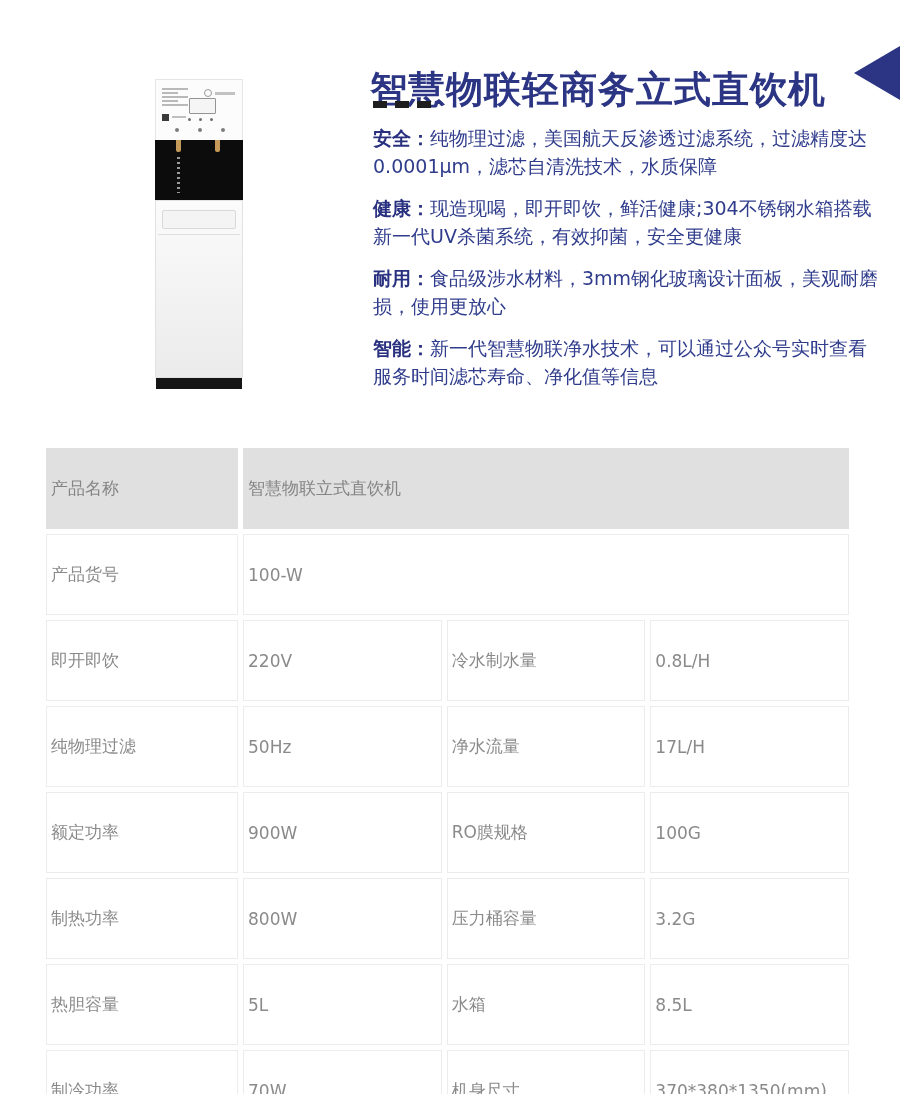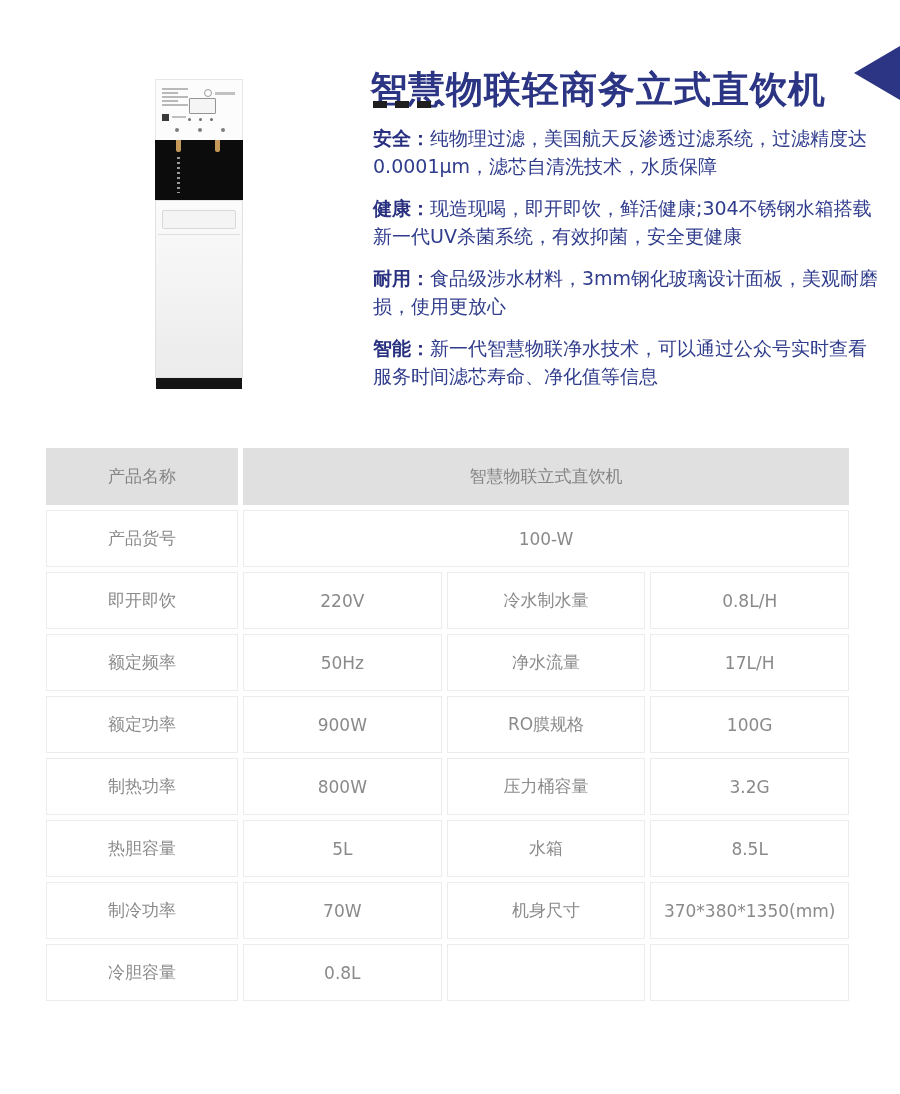--- a/index.html
+++ b/index.html
@@ -75,23 +75,23 @@
   .dev-base{position:absolute;left:1px;top:299px;width:86px;height:11px;background:#151515;}
 
   
   .spec{
     position:absolute;left:41px;top:443px;width:813px;
     border-collapse:separate;border-spacing:5px;
     table-layout:fixed;
     font-size:17px;color:#8a8a8a;
   }
   .spec td{
-    height:47px;text-align:center;vertical-align:middle;
+    height:47px;text-align:left;vertical-align:middle;
     border:1px solid #ececec;background:#ffffff;
-    padding:4px 4px;overflow:hidden;white-space:nowrap;
+    padding:16px 4px;overflow:hidden;white-space:nowrap;
   }
   .spec tr.hdr td{
     background:#e0e0e0;border:1px solid #e0e0e0;color:#858585;
   }
   .spec col.c1{width:192px;}
 </style>
 </head>
 <body>
 
 <div class="page">
@@ -166,21 +166,21 @@
         <td>产品货号</td>
         <td colspan="3">100-W</td>
       </tr>
       <tr>
         <td>即开即饮</td>
         <td>220V</td>
         <td>冷水制水量</td>
         <td>0.8L/H</td>
       </tr>
       <tr>
-        <td>额定频率</td>
+        <td>纯物理过滤</td>
         <td>50Hz</td>
         <td>净水流量</td>
         <td>17L/H</td>
       </tr>
       <tr>
         <td>额定功率</td>
         <td>900W</td>
         <td>RO膜规格</td>
         <td>100G</td>
       </tr>

